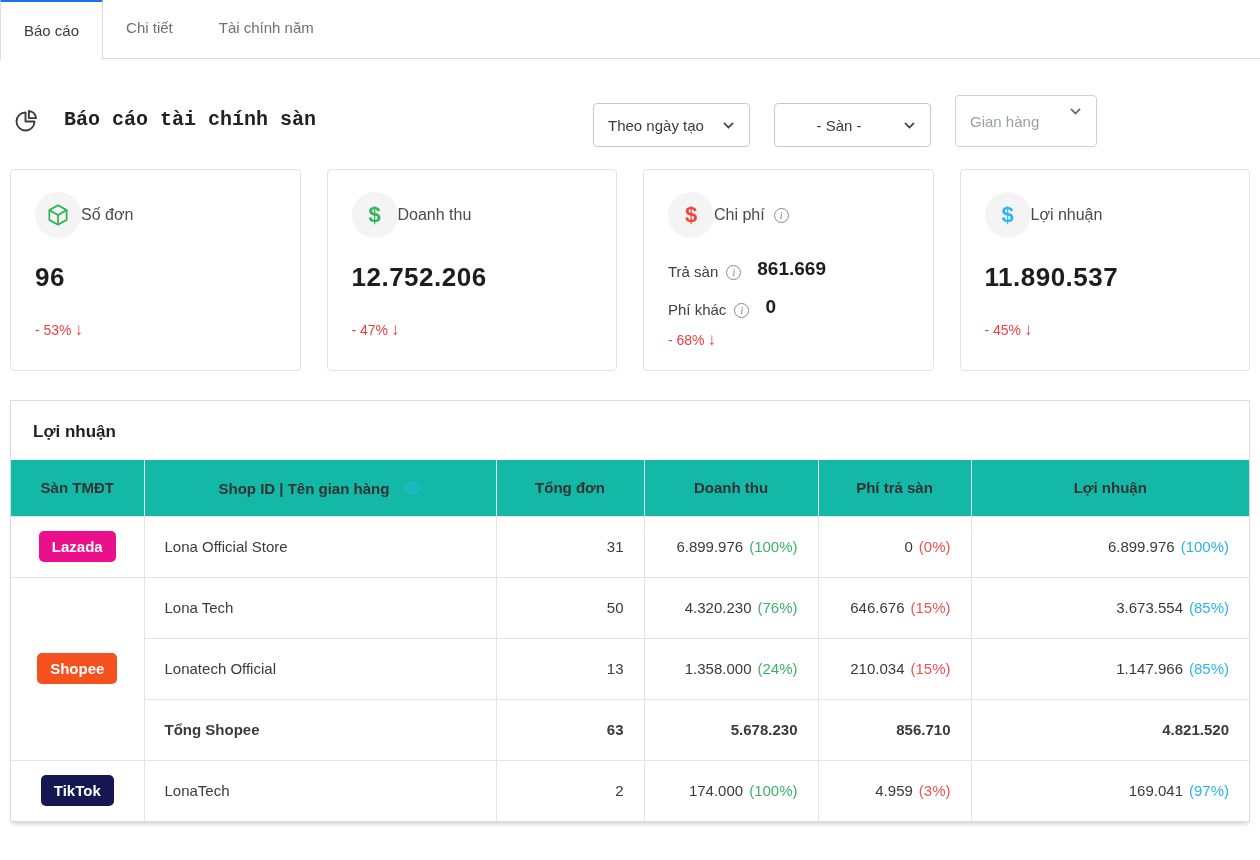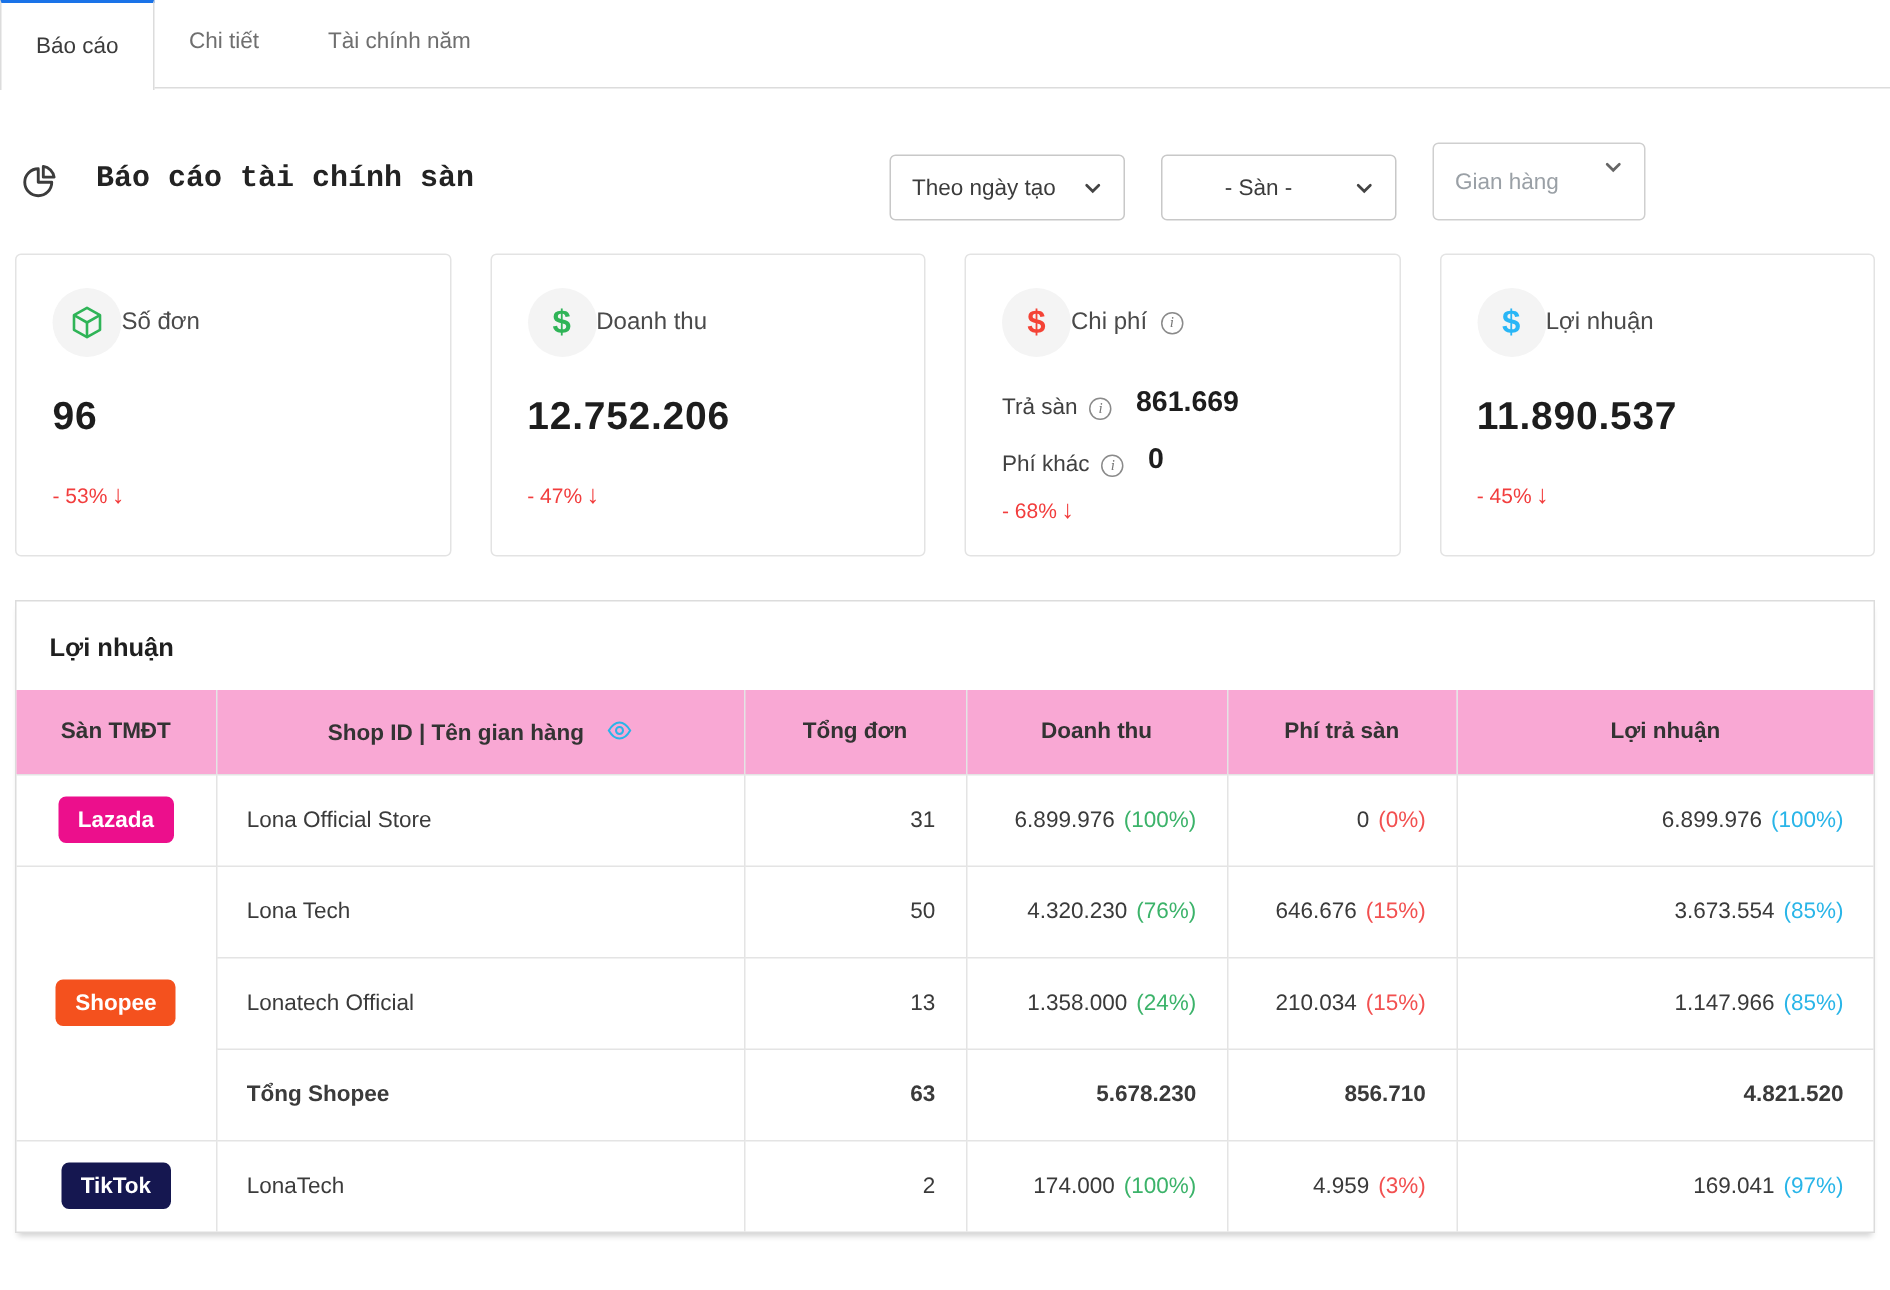--- a/index.html
+++ b/index.html
@@ -43,21 +43,21 @@
   .cost-line:nth-of-type(2) { margin-top: 20px; }
   .cost-value { font-size: 19px; font-weight: bold; color: #1d1d1d; margin-left: 8px; }
   .card.cost .card-delta { margin-top: 13px; }
 
   
   .panel { margin: 29px 10px 0 10px; border: 1px solid #dcdcdc; background: #fff;
     box-shadow: 0 4px 4px -2px rgba(0,0,0,.18); }
   .panel-title { font-size: 17px; font-weight: bold; color: #1f1f1f; padding: 21px 22px 18px 22px; }
   table { width: 100%; border-collapse: collapse; table-layout: fixed; font-size: 15px; border-style: hidden; }
   th, td { border: 1px solid #e4e4e4; }
-  thead th { background: #f9a8d4; height: 56px; font-weight: bold; color: #333; text-align: center; }
+  thead th { background: #14b8a6; height: 56px; font-weight: bold; color: #333; text-align: center; }
   td { height: 61px; color: #3a3a3a; }
   td.platform { text-align: center; }
   td.shop { padding-left: 20px; font-weight: normal; color: #3b3b3b; }
   td.num { text-align: right; padding-right: 20px; }
   tr.summary td { font-weight: bold; }
   .badge { display: inline-block; padding: 7px 13px; border-radius: 5px; color: #fff;
     font-weight: bold; font-size: 15px; }
   .badge.lazada { background: #ec0f8c; }
   .badge.shopee { background: #f4511e; }
   .badge.tiktok { background: #151750; }

